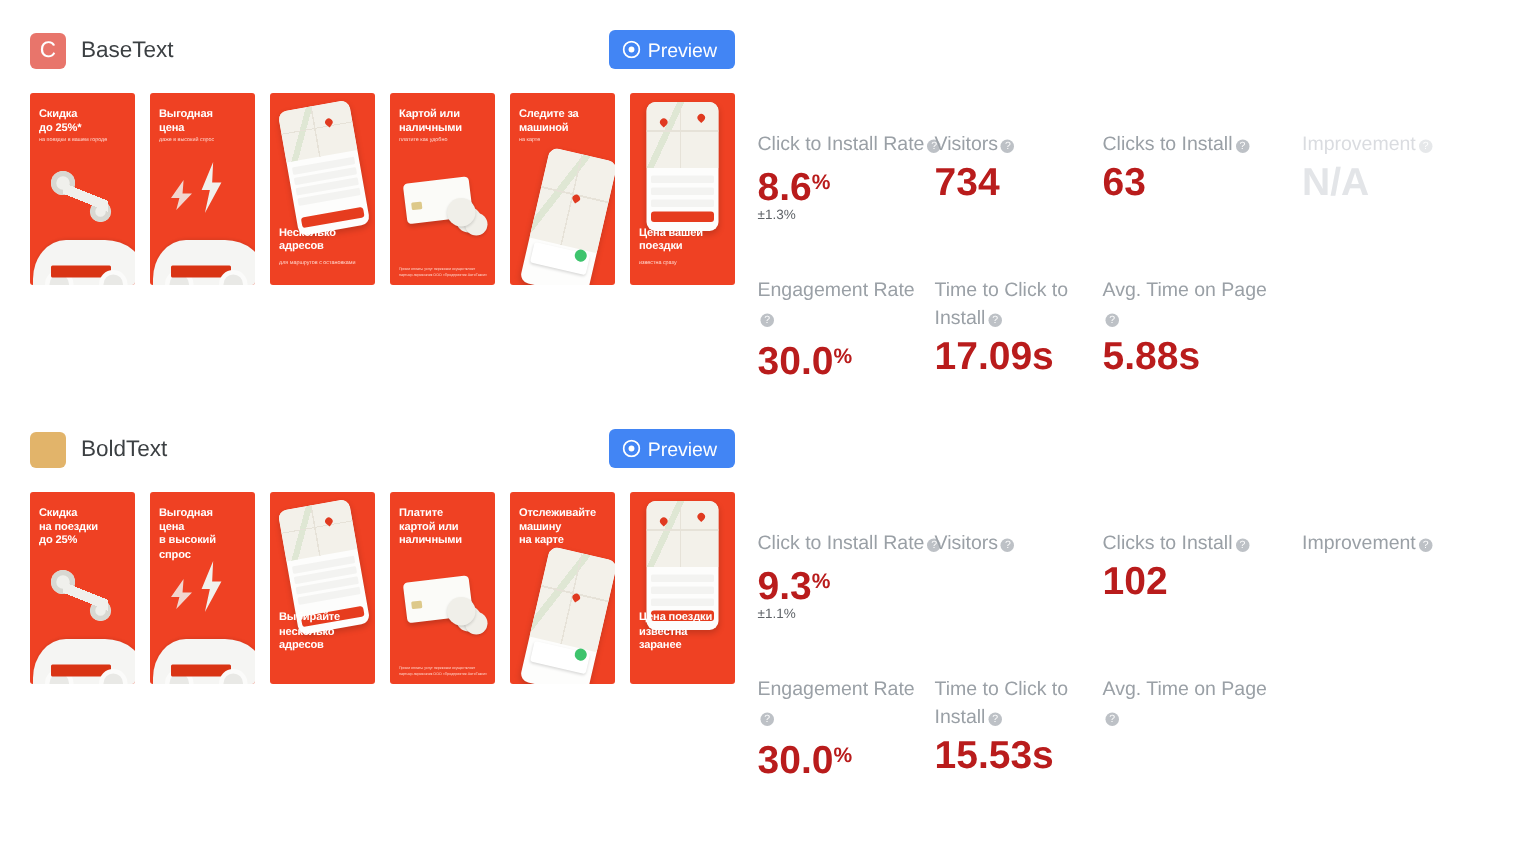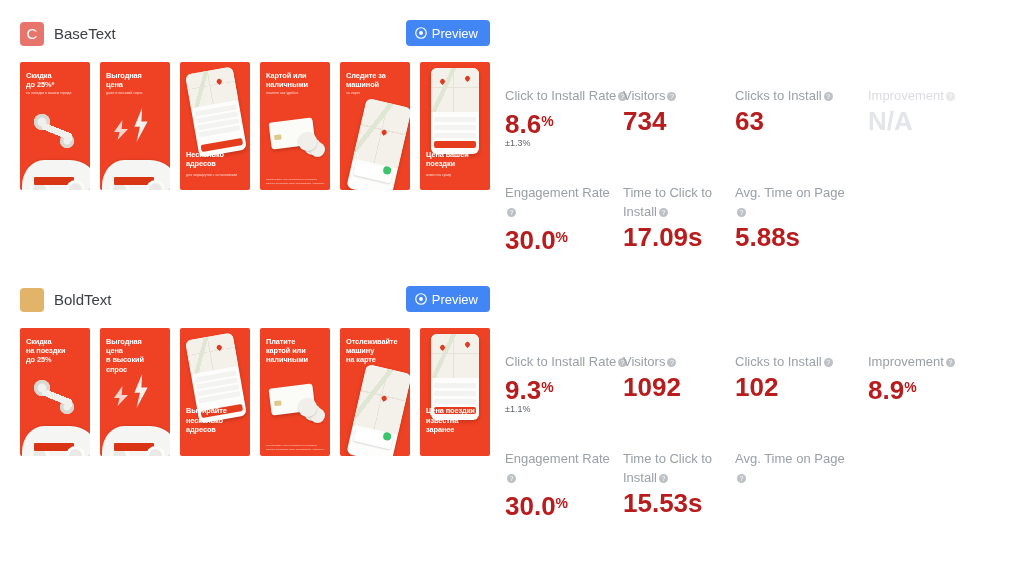--- a/index.html
+++ b/index.html
@@ -442,29 +442,27 @@
           </div>
         </div>
         <div class="metrics">
           <div class="metric wide" style="left: 0px; top: 68px;">
             <div class="mlabel"><span>Click to Install Rate</span><span class="qmark">?</span></div>
             <div class="mval"><span>9.3</span><span class="unit">%</span></div>
             <div class="merr">±1.1%</div>
           </div>
           <div class="metric" style="left: 118px; top: 68px;">
             <div class="mlabel"><span>Visitors</span><span class="qmark">?</span></div>
-            <div class="mval"><span>1092</span></div>
           </div>
           <div class="metric" style="left: 230px; top: 68px;">
             <div class="mlabel"><span>Clicks to Install</span><span class="qmark">?</span></div>
             <div class="mval"><span>102</span></div>
           </div>
           <div class="metric wide" style="left: 363px; top: 68px;">
             <div class="mlabel"><span>Improvement</span><span class="qmark">?</span></div>
-            <div class="mval"><span>8.9</span><span class="unit">%</span></div>
           </div>
           <div class="metric" style="left: 0px; top: 165px;">
             <div class="mlabel"><span>Engagement Rate</span><span class="qmark">?</span></div>
             <div class="mval"><span>30.0</span><span class="unit">%</span></div>
           </div>
           <div class="metric" style="left: 118px; top: 165px;">
             <div class="mlabel"><span>Time to Click to Install</span><span class="qmark">?</span></div>
             <div class="mval"><span>15.53s</span></div>
           </div>
           <div class="metric" style="left: 230px; top: 165px;">

